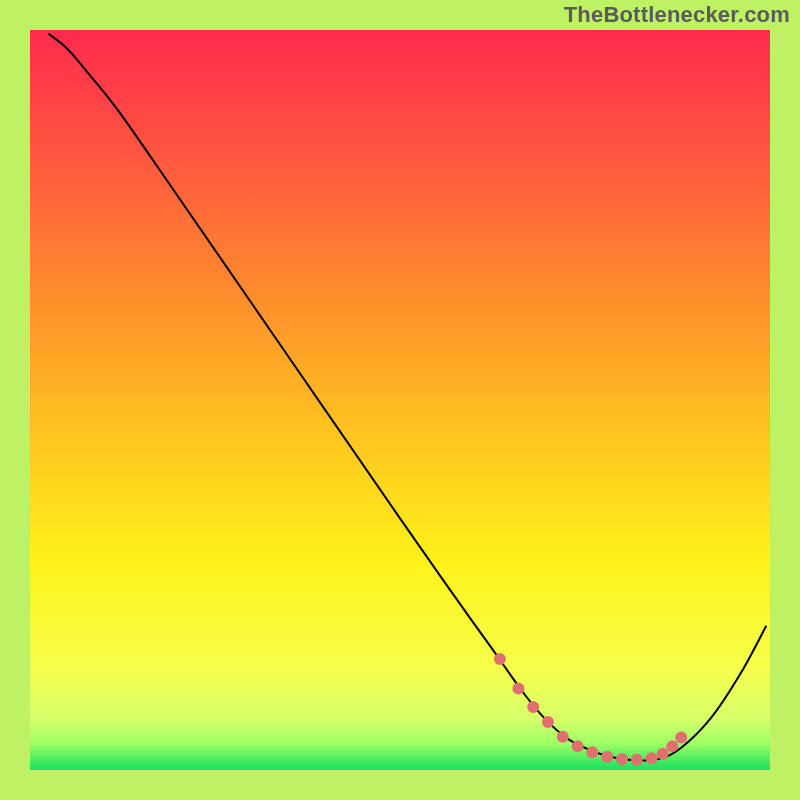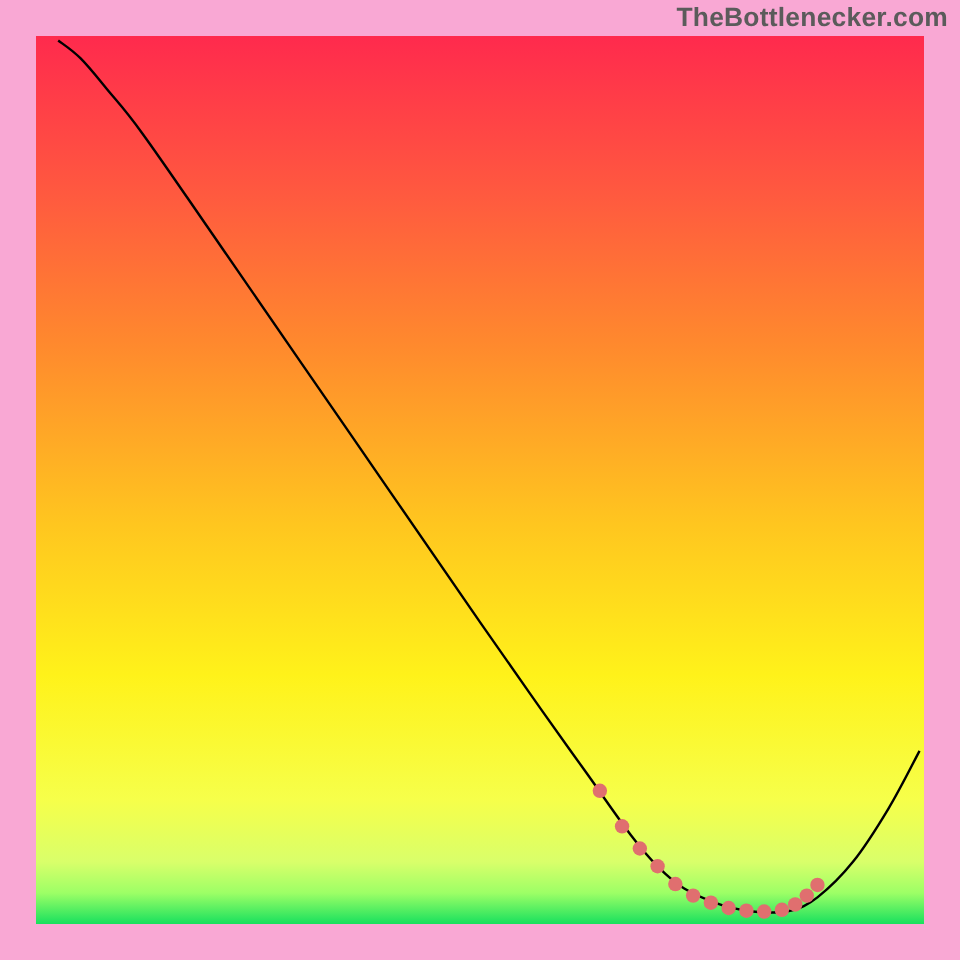--- a/index.html
+++ b/index.html
@@ -8,21 +8,21 @@
     width: 800px;
     height: 800px;
     overflow: hidden;
     background: #000;
     font-family: Arial, Helvetica, sans-serif;
   }
   .stage {
     position: relative;
     width: 800px;
     height: 800px;
-    background: #f9a8d4;
+    background: #bef264;
     text-align: right;
   }
   .brand {
     position: absolute;
     top: 2px;
     right: 10px;
     color: #5b5b5b;
     font-size: 22px;
     font-weight: 600;
     letter-spacing: 0.2px;

